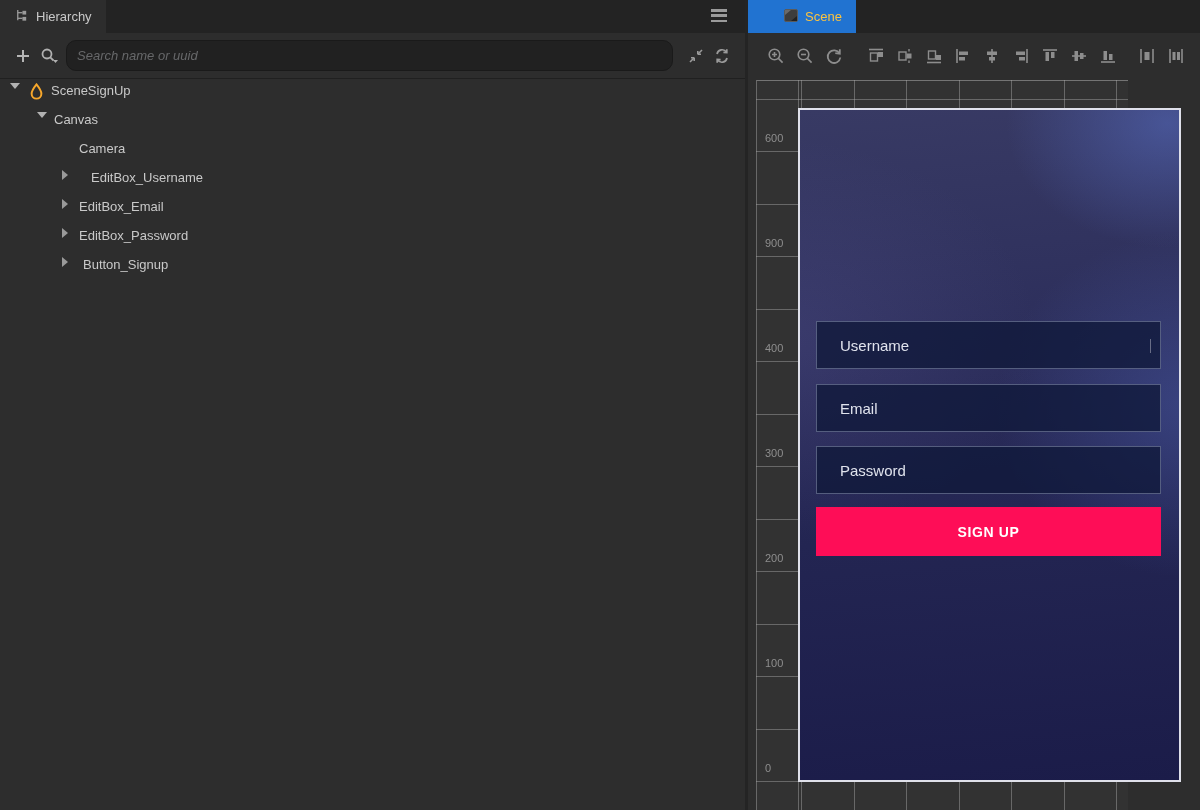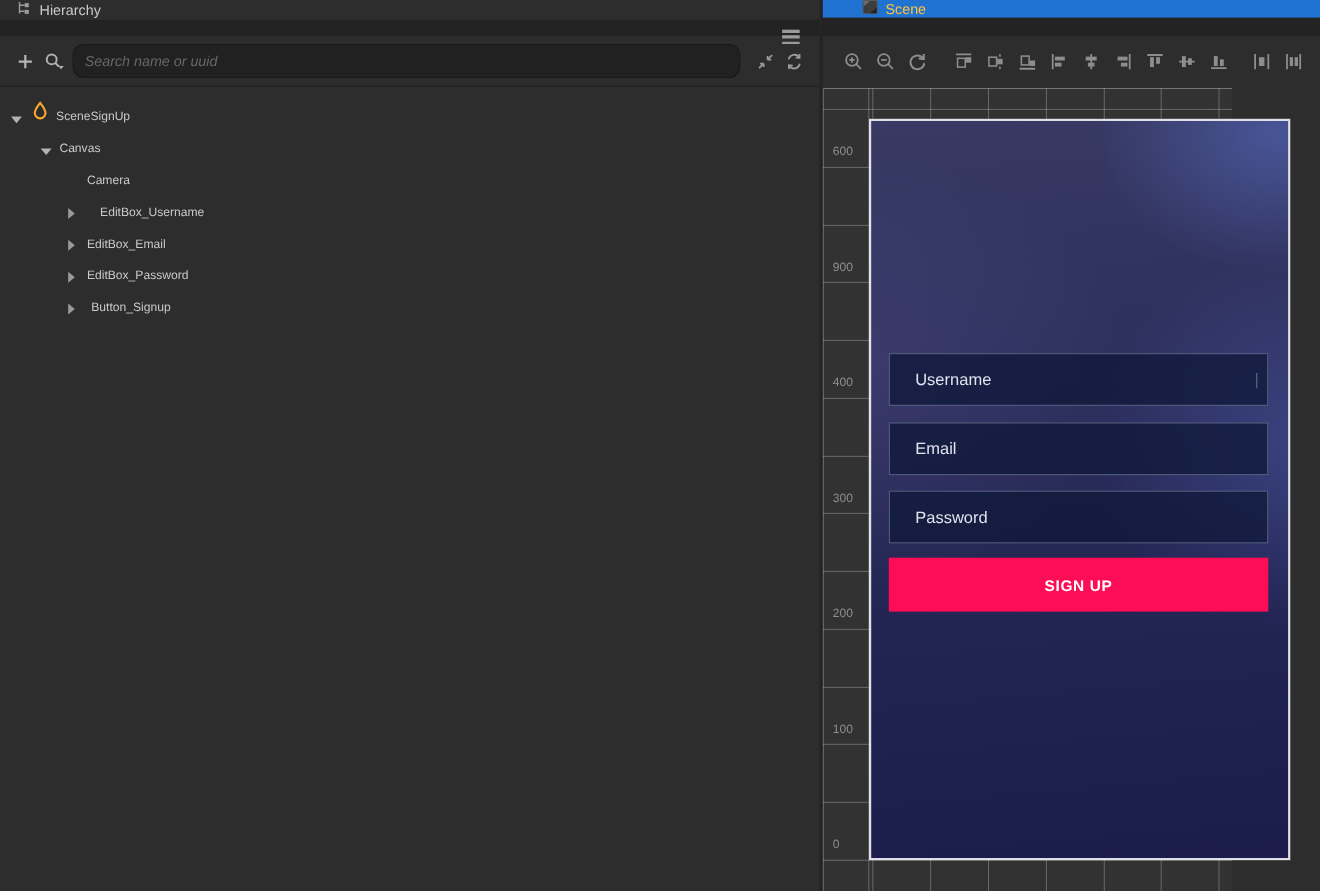--- a/index.html
+++ b/index.html
@@ -1,59 +1,59 @@
 <!DOCTYPE html>
 <html><head>
 <meta charset="utf-8">
 <style>
   * { margin:0; padding:0; box-sizing:border-box; }
   html,body { width:1200px; height:810px; overflow:hidden; background:#2d2d2d;
               font-family:"Liberation Sans", sans-serif; }
   .panel { position:absolute; top:0; height:810px; }
 
   
-  .tabbar { height:33px; background:#232323; display:flex; align-items:stretch;flex-direction:column; }
+  .tabbar { height:33px; background:#232323; display:flex; align-items:stretch; }
   .tab { display:flex; align-items:center; padding:0 14px; font-size:13px; color:#c9c9c9; gap:7px; }
   .tab.active-gray { background:#2d2d2d; }
   .tab.active-blue { background:#2173d1; color:#fcc33f;padding-left:36px; }
   .tabbar .spacer { flex:1; position:relative; }
   .hamburger { position:absolute; right:18px; top:9px; width:16px; height:14px; cursor:pointer; }
   .hamburger i { display:block; height:2.5px; background:#9a9a9a; margin-bottom:2.8px; }
 
   
   #hierarchy { left:0; width:745px; background:#2d2d2d; }
   .htoolbar { height:46px; display:flex; align-items:center; padding:0 10px;
               border-bottom:1px solid #202020; background:#2d2d2d; }
   .toolbtn { width:26px; height:26px; display:flex; align-items:center; justify-content:center;
              color:#b5b5b5; cursor:pointer; flex:0 0 auto; }
   .search-box { flex:1; height:31px; margin:0 10px 0 4px; background:#212121;
                 border:1px solid #1a1a1a; border-radius:10px; color:#9a9a9a;
                 font-size:13px; font-style:italic; padding:0 10px; outline:none; }
   .search-box::placeholder { color:#67686a; font-style:italic; }
 
   .tree { padding-top:4px; }
-  .trow { height:29px; display:flex; align-items:flex-end; font-size:11px; color:#c9c9c9;
+  .trow { height:29px; display:flex; align-items:flex-start; font-size:13px; color:#c9c9c9;
           position:relative; cursor:pointer; }
   .trow.selected { background:#4a4a4a; }
   .arr-down { width:0; height:0; border-left:5px solid transparent; border-right:5px solid transparent;
               border-top:6px solid #b2b2b2; flex:0 0 auto; }
   .arr-right { width:0; height:0; border-top:5px solid transparent; border-bottom:5px solid transparent;
                border-left:6px solid #9a9a9a; flex:0 0 auto; }
   .tlabel { margin-left:7px; }
 
   
   #scene { left:745px; width:455px; background:#2d2d2d; border-left:3px solid #242424; }
   .stoolbar { height:46px; display:flex; align-items:center; padding-left:16px; gap:5px;
               background:#2d2d2d; overflow:hidden; }
   .ticon { width:24px; height:24px; display:flex; align-items:center; justify-content:center;
            cursor:pointer; flex:0 0 auto; }
   .ticon svg { display:block; }
   .gap13 { margin-left:13px; } .gap10 { margin-left:10px; }
 
-  .viewport { position:absolute; left:0; top:80px; width:372px; height:730px; background:#323232;
+  .viewport { position:absolute; left:8px; top:80px; width:372px; height:730px; background:#323232;
               border-top:1px solid rgba(170,170,170,.55); border-left:1px solid rgba(170,170,170,.45);
               background-image:
                 repeating-linear-gradient(to right, rgba(170,170,170,.45) 0 1px, transparent 1px 52.5px),
                 repeating-linear-gradient(to bottom, rgba(170,170,170,.45) 0 1px, transparent 1px 52.5px);
               background-position:44px 18px; }
   .rlabel { position:absolute; left:8px; font-size:11px; color:#8e8e8e; }
   .rl0{top:51px} .rl1{top:156px} .rl2{top:261px} .rl3{top:366px} .rl4{top:471px} .rl5{top:576px} .rl6{top:681px}
 
   
   .device { position:absolute; left:41px; top:27px; width:383px; height:674px;

